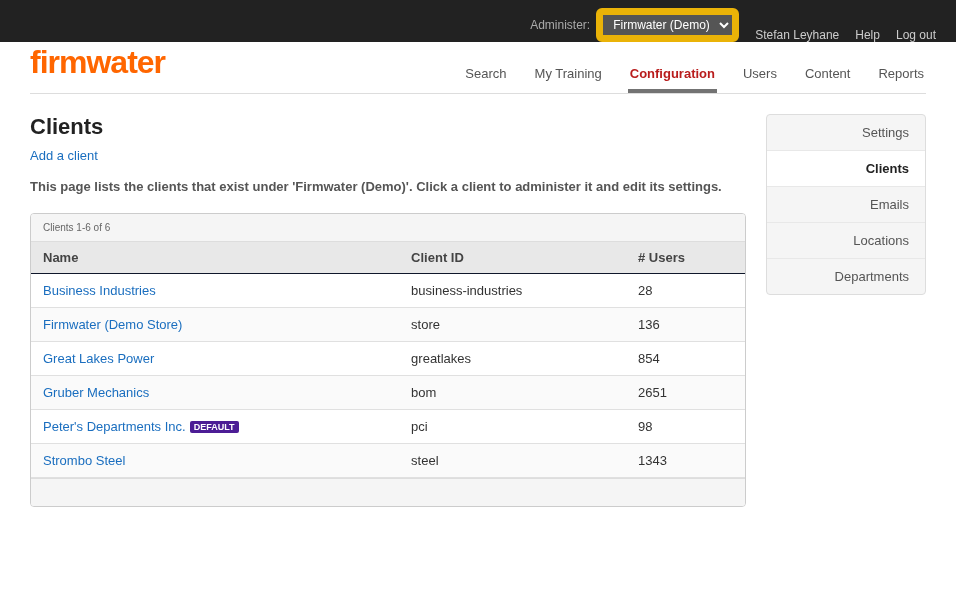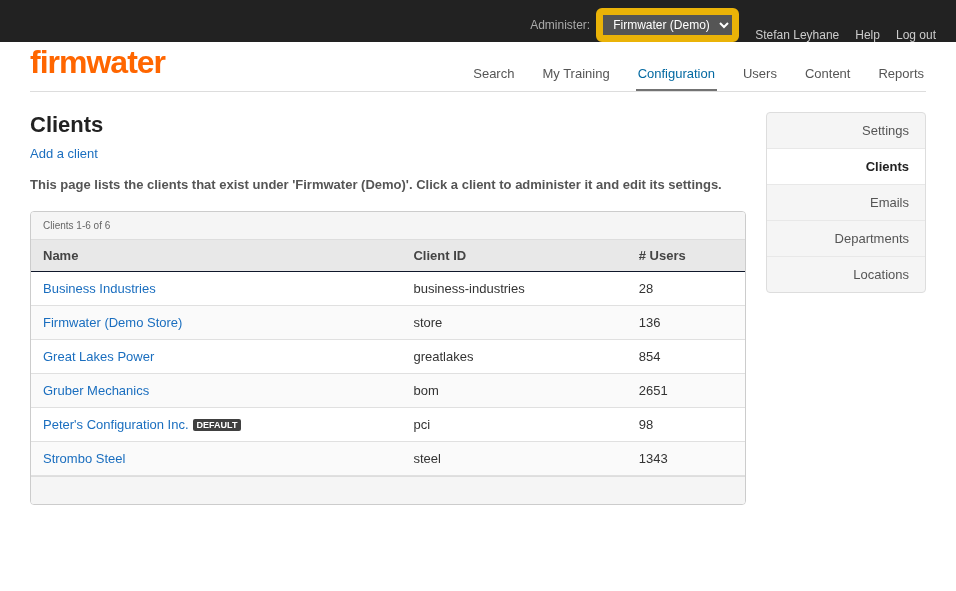--- a/index.html
+++ b/index.html
@@ -54,23 +54,23 @@
     }
     .nav-item {
       color: #555;
       text-decoration: none;
       font-size: 13px;
       padding: 8px 2px;
       cursor: pointer;
       border-bottom: 2px solid transparent;
     }
     .nav-item.active {
-      color: #0369a1;
-      font-weight: normal;
-      border-bottom: 2px solid #737373;
+      color: #b91c1c;
+      font-weight: bold;
+      border-bottom: 4px solid #737373;
     }
     .nav-divider {
       border: none;
       border-top: 1px solid #ddd;
       margin: 0 30px;
     }
 
     
     .page-body {
       display: flex;
@@ -157,21 +157,21 @@
     }
     .table-footer {
       background: #f5f5f5;
       height: 28px;
       border-top: 1px solid #ddd;
     }
 
     
     .badge {
       display: inline-block;
-      background: #404040;
+      background: #4c1d95;
       color: #fff;
       font-size: 9px;
       padding: 1px 4px;
       border-radius: 2px;
       margin-left: 4px;
       vertical-align: middle;
       text-transform: uppercase;
       font-weight: bold;
     }
 
@@ -266,36 +266,36 @@
               <td><a class="client-link" href="#">Great Lakes Power</a></td>
               <td>greatlakes</td>
               <td>854</td>
             </tr>
             <tr>
               <td><a class="client-link" href="#">Gruber Mechanics</a></td>
               <td>bom</td>
               <td>2651</td>
             </tr>
             <tr>
-              <td><a class="client-link" href="#">Peter's Configuration Inc.</a><span class="badge">default</span></td>
+              <td><a class="client-link" href="#">Peter's Departments Inc.</a><span class="badge">default</span></td>
               <td>pci</td>
               <td>98</td>
             </tr>
             <tr>
               <td><a class="client-link" href="#">Strombo Steel</a></td>
               <td>steel</td>
               <td>1343</td>
             </tr>
           </tbody>
       </table>
       <div class="table-footer"></div>
     </div>
   </div>
 
   <div class="sidebar">
 
   <div class="sidebar-item">Settings</div>
       <div class="sidebar-item active">Clients</div>
       <div class="sidebar-item">Emails</div>
+      <div class="sidebar-item">Locations</div>
       <div class="sidebar-item">Departments</div>
-      <div class="sidebar-item">Locations</div>
     </div>
 </div>
 
 </body></html>

